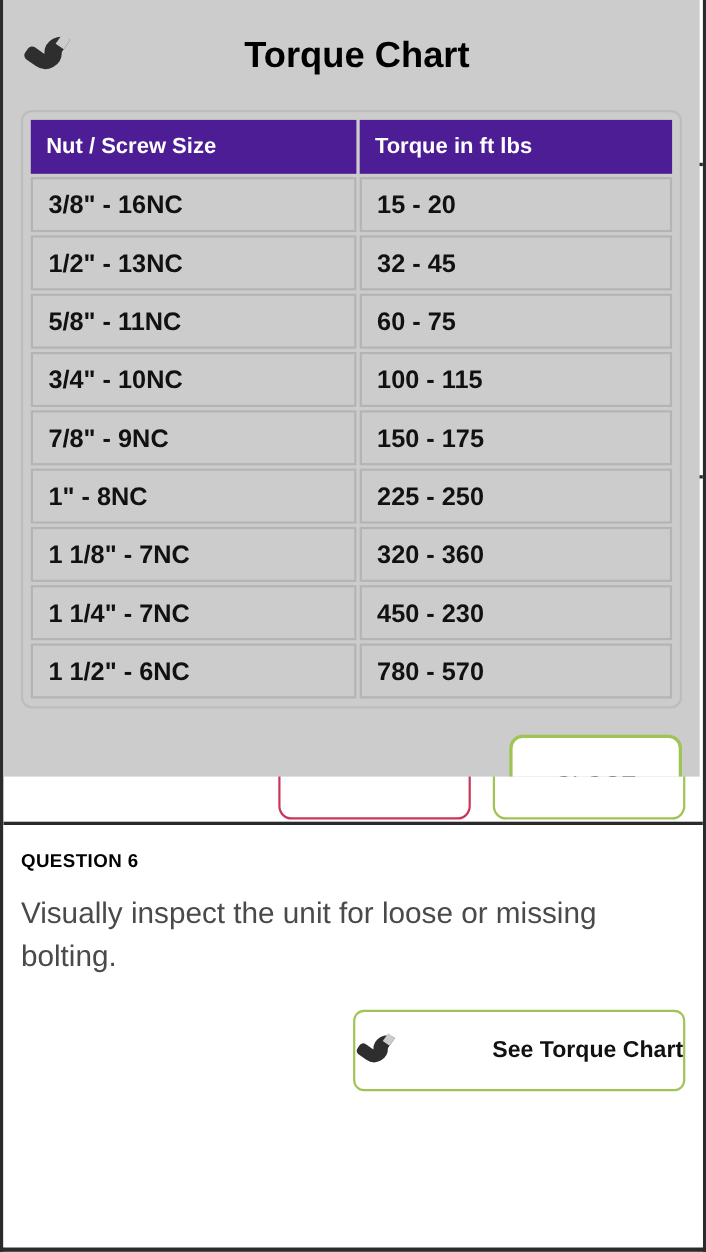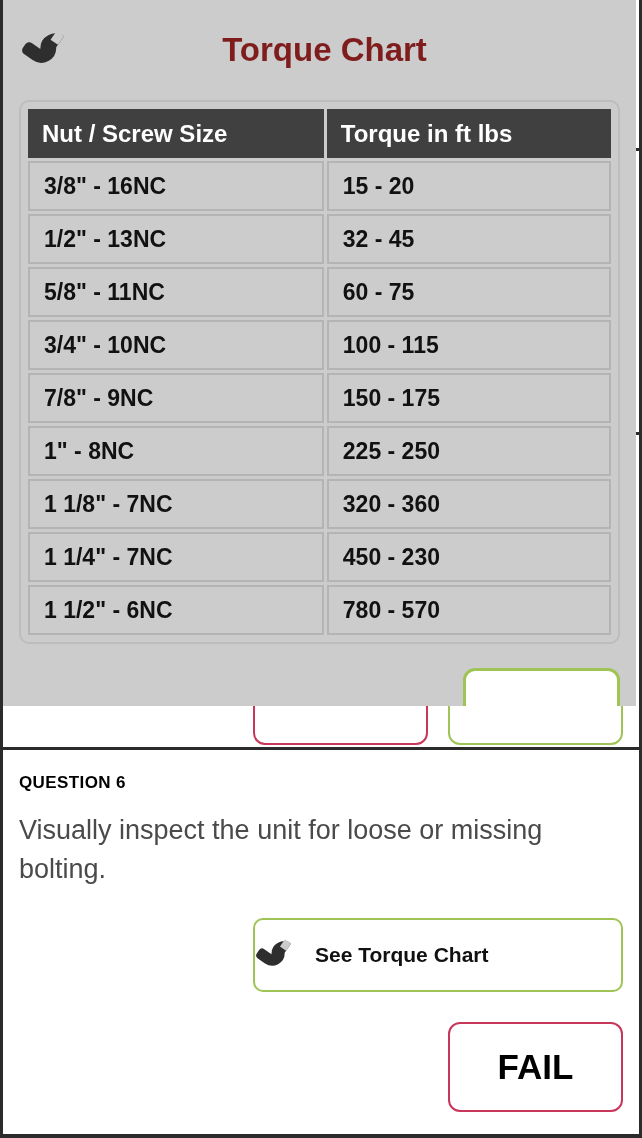--- a/index.html
+++ b/index.html
@@ -54,28 +54,28 @@
     max-width: 560px;
   }
 
   
   .torque-btn-row {
     display: flex;
     justify-content: flex-end;
     margin-top: 29px;
   }
   .torque-btn {
-    width: 370px;
+    width: 302px;
     height: 74px;
     background: #ffffff;
     border: 2px solid #9FC455;
     border-radius: 10px;
     display: flex;
     align-items: center;
-    justify-content: flex-start;
+    justify-content: space-between;
     gap: 16px;
     box-sizing: border-box;
     cursor: pointer;
   }
   .torque-btn-label {
     font-size: 21px;
     font-weight: bold;
     color: #111111;
   }
 
@@ -156,43 +156,43 @@
     align-items: center;
     height: 100px;
     padding-left: 18px;
     box-sizing: border-box;
   }
   .modal-title {
     flex: 1;
     text-align: center;
     font-size: 33px;
     font-weight: bold;
-    color: #7f1d1d;
+    color: #000000;
     padding-right: 60px;
   }
 
   
   .table-wrap {
     margin: 0 16px;
     border: 2px solid #bdbdbd;
     border-radius: 10px;
     padding: 4px;
     box-sizing: border-box;
     background: #cccccc;
   }
   table.torque-table {
     width: 100%;
     border-collapse: separate;
     border-spacing: 3px;
     table-layout: fixed;
   }
   table.torque-table th {
-    background: #404040;
+    background: #4c1d95;
     color: #ffffff;
-    font-size: 24px;
+    font-size: 20px;
     font-weight: bold;
     text-align: left;
     padding: 7px 14px;
     height: 35px;
   }
   table.torque-table td {
     background: #cccccc;
     border: 2px solid #b4b4b4;
     color: #111111;
     font-size: 23px;
@@ -245,21 +245,20 @@
               <path d="M40 4 a20 20 0 0 0 -16 32 l0 0 -14 0 a6 6 0 0 0 -6 6 l0 6 a6 6 0 0 0 6 6 l14 0 0 0 a20 20 0 0 0 16 -32 z"></path>
               <path d="M40 4 l0 14 -12 0 0 -14 z" fill="#cccccc" transform="translate(0,0)"></path>
             </g>
           </svg>
         </span>
         <span class="torque-btn-label">See Torque Chart</span>
       </div>
     </div>
 
     <div class="decision-row">
-      <div class="btn-fail">FAIL</div>
     </div>
   </div>
 
   <div class="ghost-row">
     <div class="ghost-fail"></div>
     <div class="ghost-pass"></div>
   </div>
 
   <div class="edge-tick" style="top:148px"></div>
   <div class="edge-tick" style="top:432px"></div>

